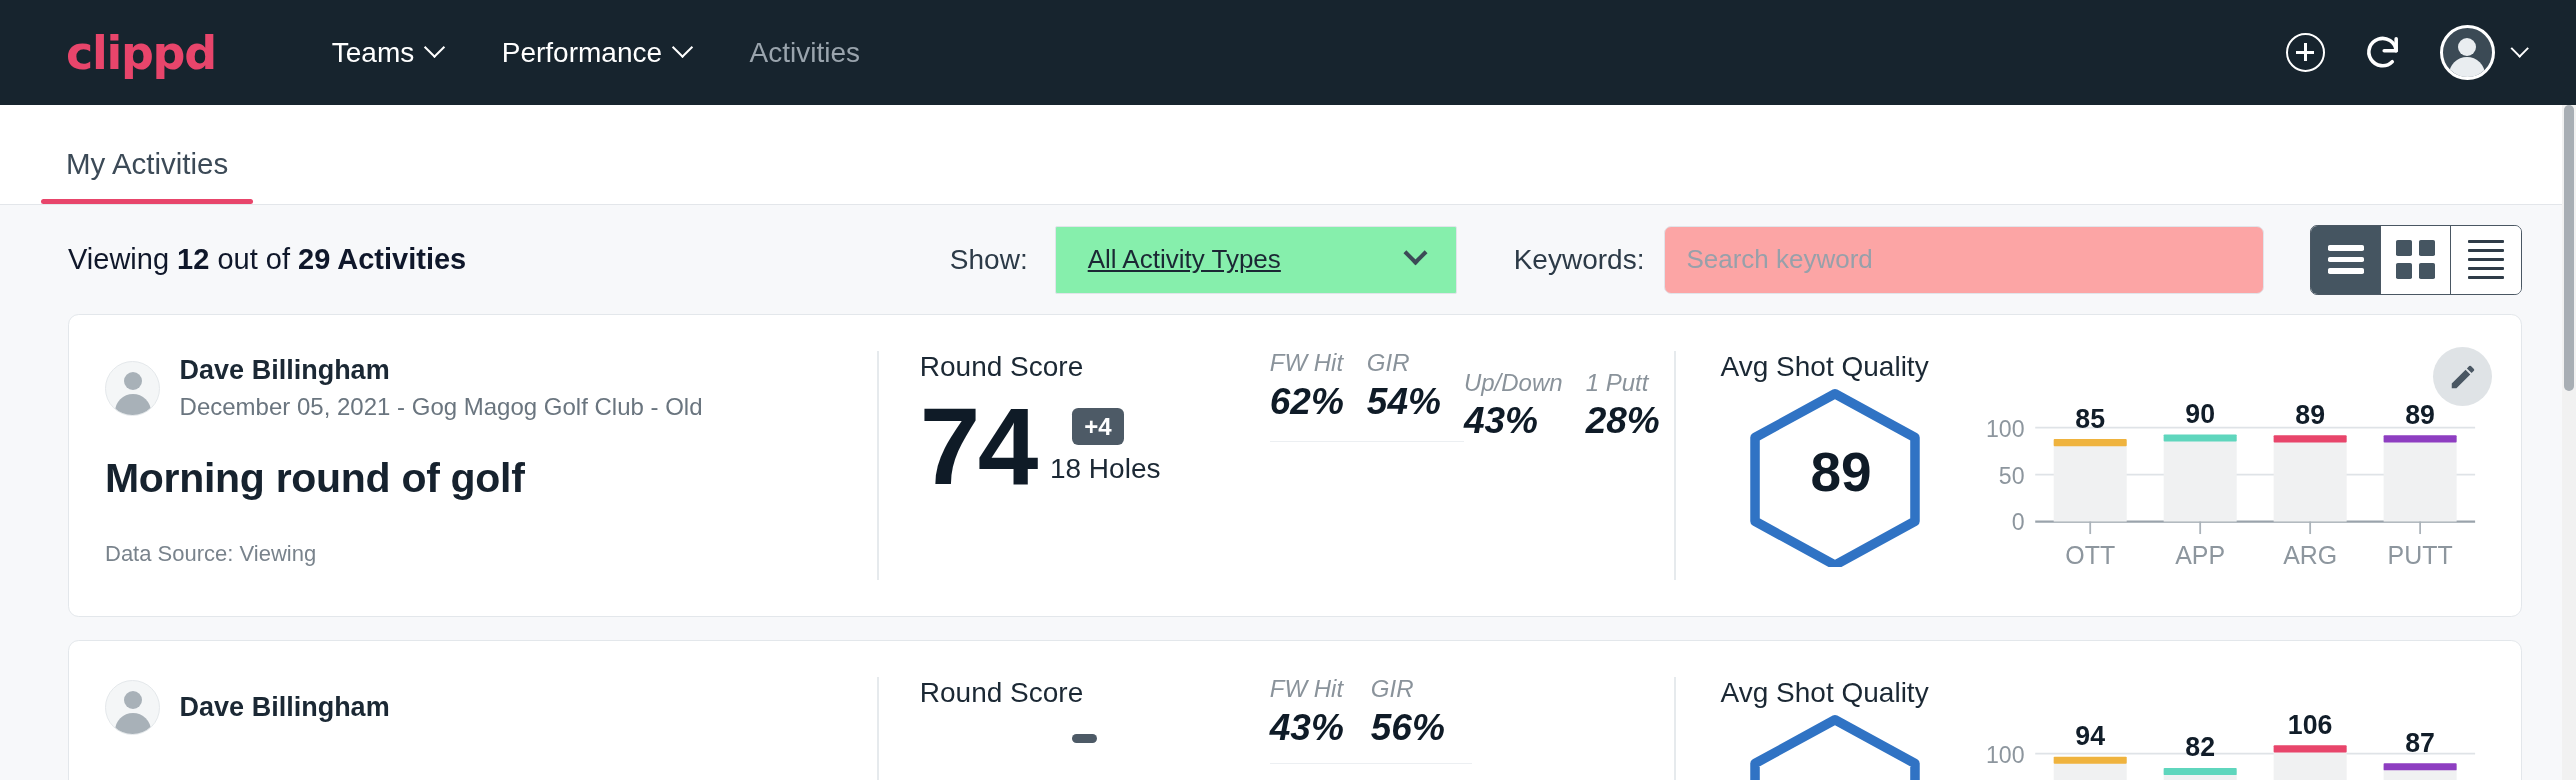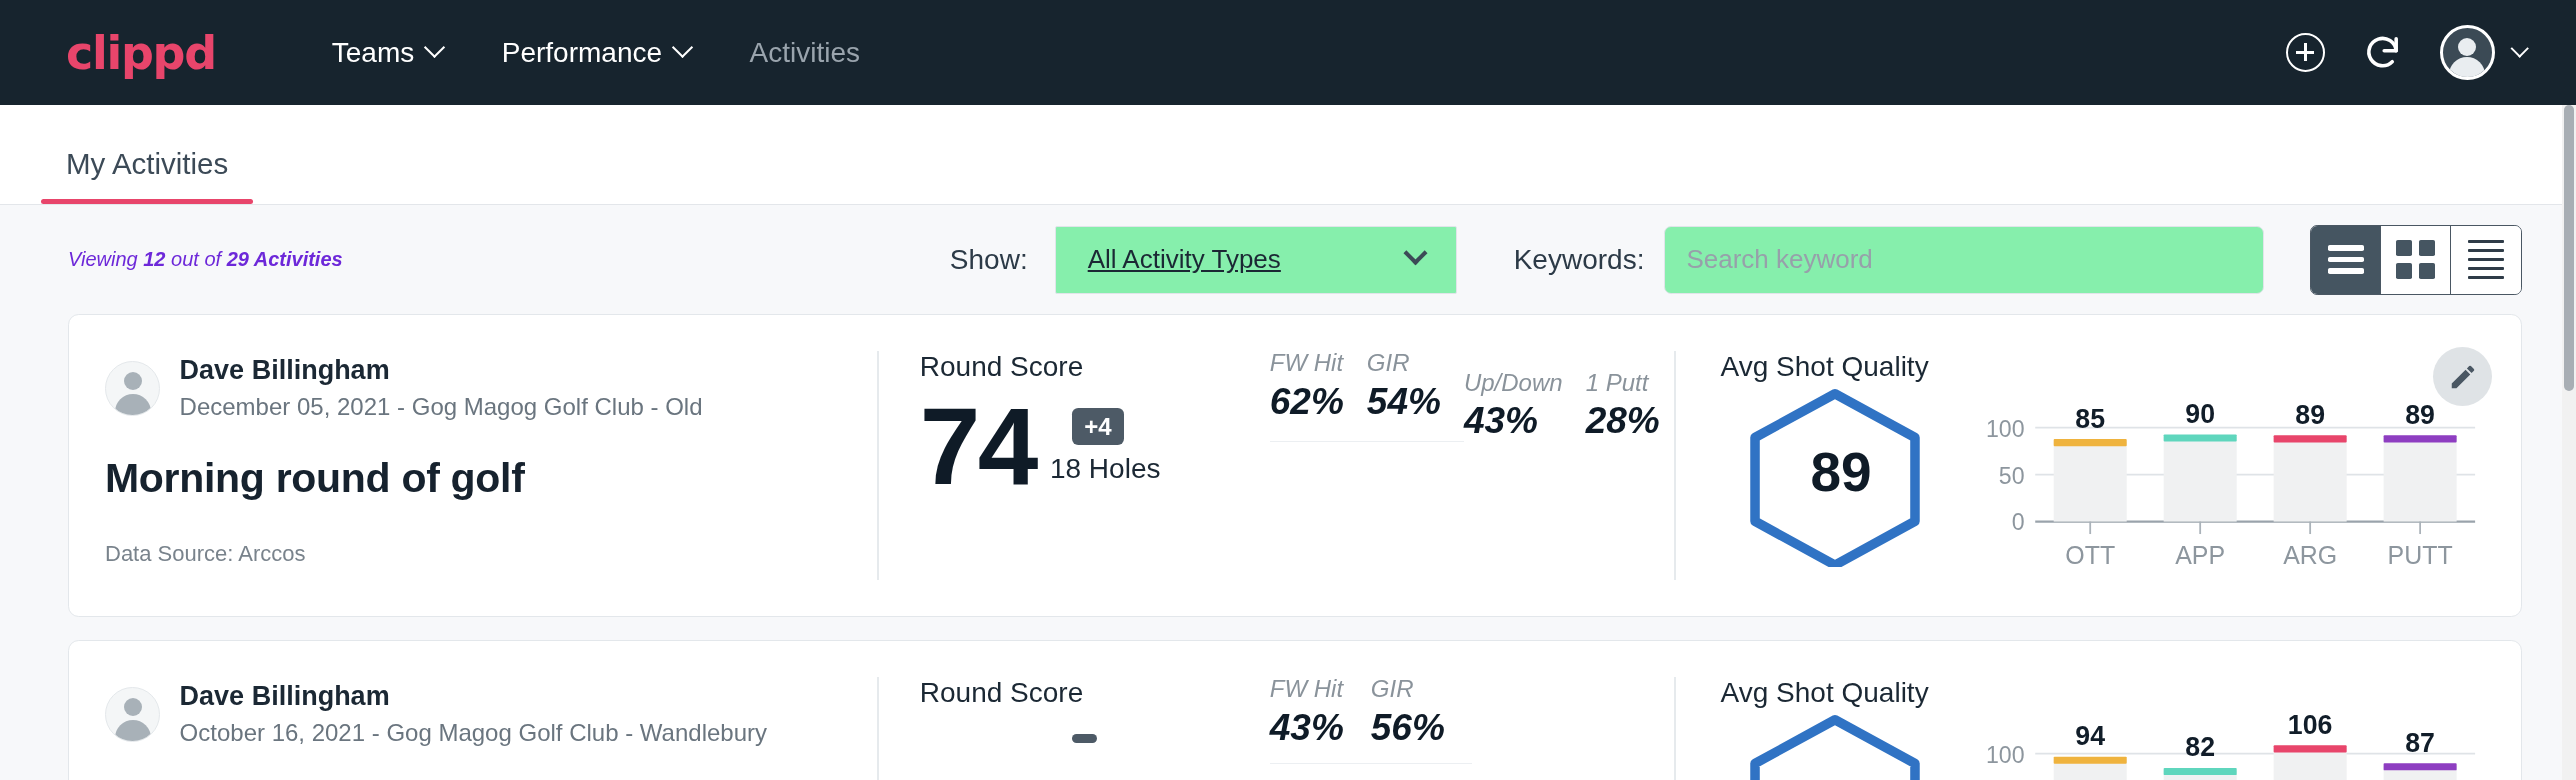--- a/index.html
+++ b/index.html
@@ -100,21 +100,21 @@
     height: 5.4px; background: #e8456b; border-radius: 2.7px;
   }
 
   
   .filterbar {
     height: 109px;
     display: flex; align-items: center;
     padding: 0 54px 0 68px;
     background: #f7f8fa;
   }
-  .viewing { font-size: 20px; color: #6d28d9; font-style: italic; }
+  .viewing { font-size: 29px; color: #0f172a; }
   .viewing b { font-weight: 700; }
   .filter-mid {
     margin-left: auto;
     display: flex; align-items: center;
   }
   .lbl { font-size: 28px; color: #2c3a47; margin-right: 27px; }
   .select {
     width: 402px; height: 68px;
     background: #86efac; border: 1.8px solid #e1e5ea; border-radius: 2px;
     display: flex; align-items: center; padding: 0 21.4px 0 32px;
@@ -122,21 +122,21 @@
   }
   .select .sv { flex: 1; }
   .sel-chev {
     width: 17px; height: 17px;
     border-right: 4.5px solid #3c4a57; border-bottom: 4.5px solid #3c4a57;
     transform: rotate(45deg) translate(-4.5px,-4.5px); margin-right: 10.7px;
   }
   .kw-label { font-size: 28px; color: #2c3a47; margin: 0 19.6px 0 57px; }
   .search {
     width: 600px; height: 68px;
-    background: #86efac; border: 1.8px solid #e1e5ea; border-radius: 7.1px;
+    background: #fca5a5; border: 1.8px solid #e1e5ea; border-radius: 7.1px;
     padding: 0 21.4px 0 21.4px; font-size: 26px; color: #1b2834;
     font-family: "Liberation Sans", sans-serif;
     outline: none;
   }
   .search::placeholder { color: #97a0aa; }
   .viewtoggle {
     margin-left: 46px;
     display: flex; border-radius: 7.1px; overflow: hidden;
     border: 1.8px solid #4a5763;
   }
@@ -351,21 +351,21 @@
         <div class="who-av">
             <div class="head"></div>
             <div class="body"></div>
           </div>
         <div>
           <div class="who-name">Dave Billingham</div>
           <div class="who-meta">December 05, 2021 - Gog Magog Golf Club - Old</div>
         </div>
       </div>
       <div class="title">Morning round of golf</div>
-      <div class="source">Data Source: Arccos</div>
+      <div class="source">Data Source: Viewing</div>
     </div>
 
     <div class="vdiv"></div>
 
     <div class="col-score">
       <div class="sec-h">Round Score</div>
       <div class="scorewrap">
         <div class="bignum">74</div>
         <div class="badge">+4</div>
         <div class="holes">18 Holes</div>
@@ -446,21 +446,20 @@
 
   <div class="card second">
     <div class="col-info">
       <div class="who">
         <div class="who-av">
             <div class="head"></div>
             <div class="body"></div>
           </div>
         <div>
           <div class="who-name">Dave Billingham</div>
-          <div class="who-meta">October 16, 2021 - Gog Magog Golf Club - Wandlebury</div>
         </div>
       </div>
       <div class="title"></div>
       <div class="source"></div>
     </div>
 
     <div class="vdiv"></div>
 
     <div class="col-score">
       <div class="sec-h">Round Score</div>

